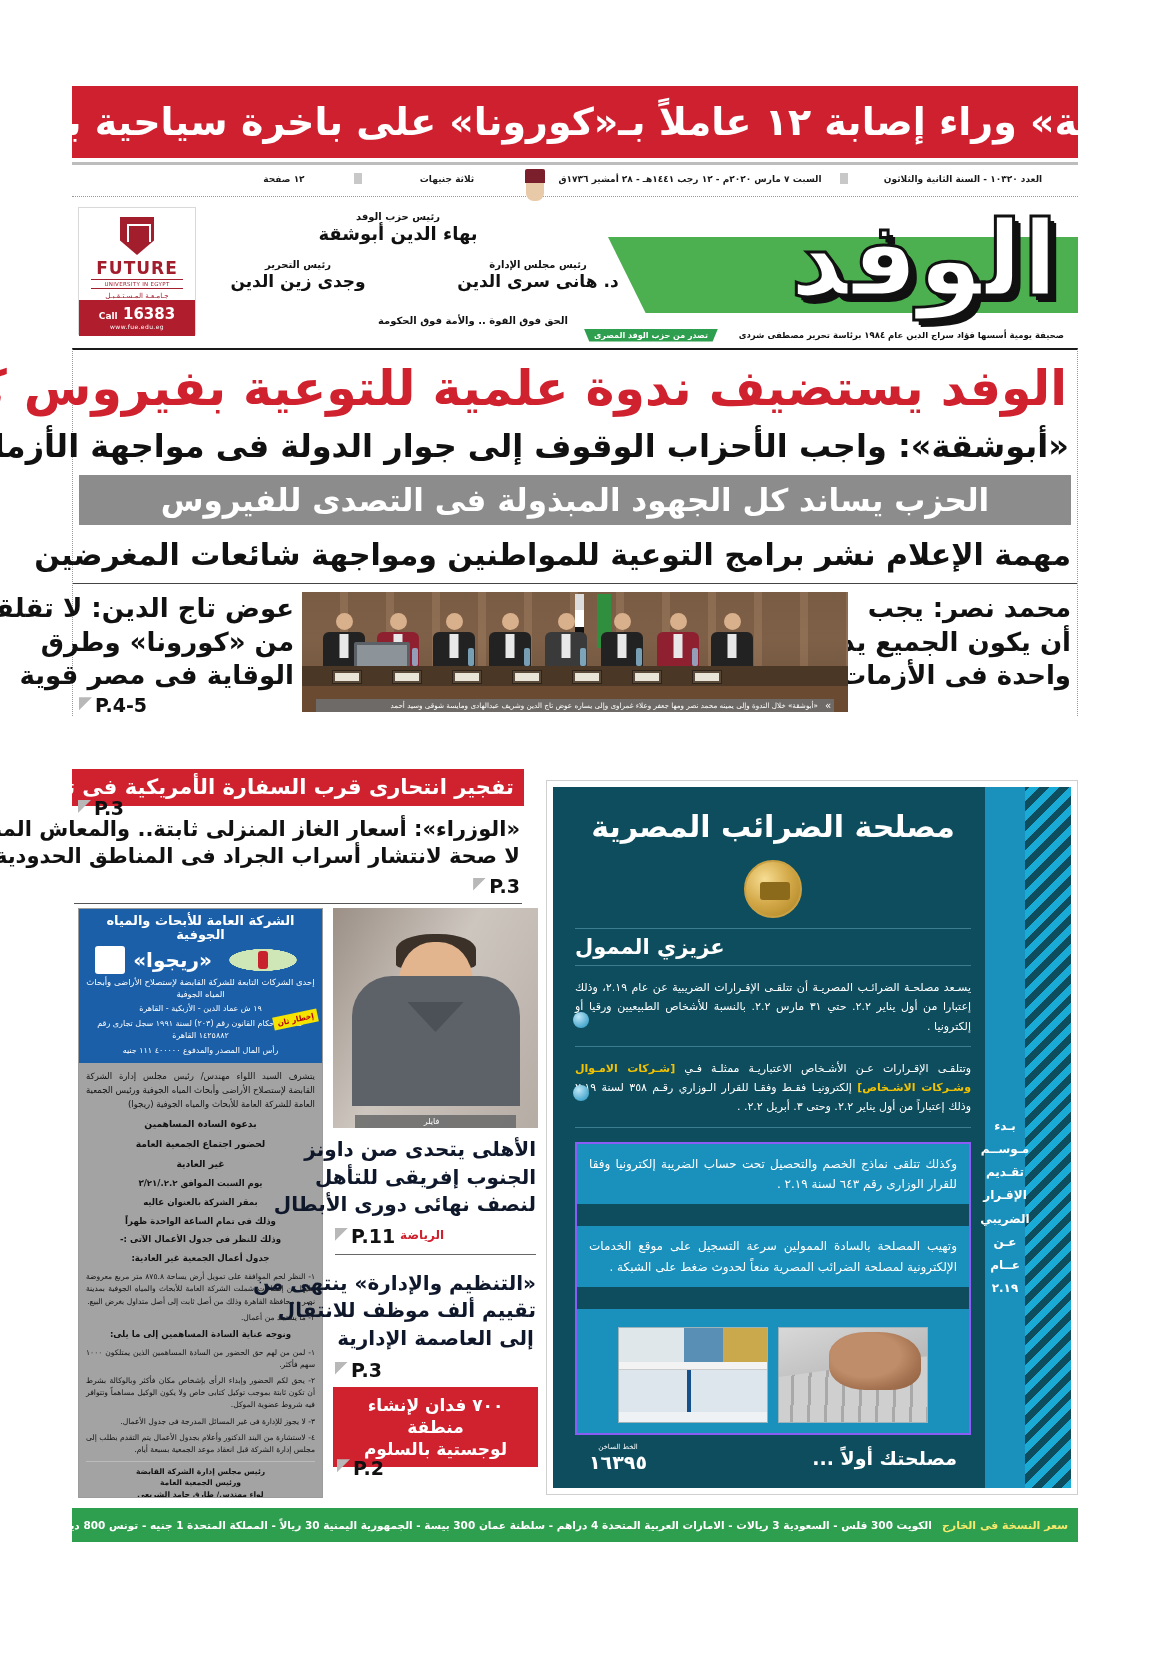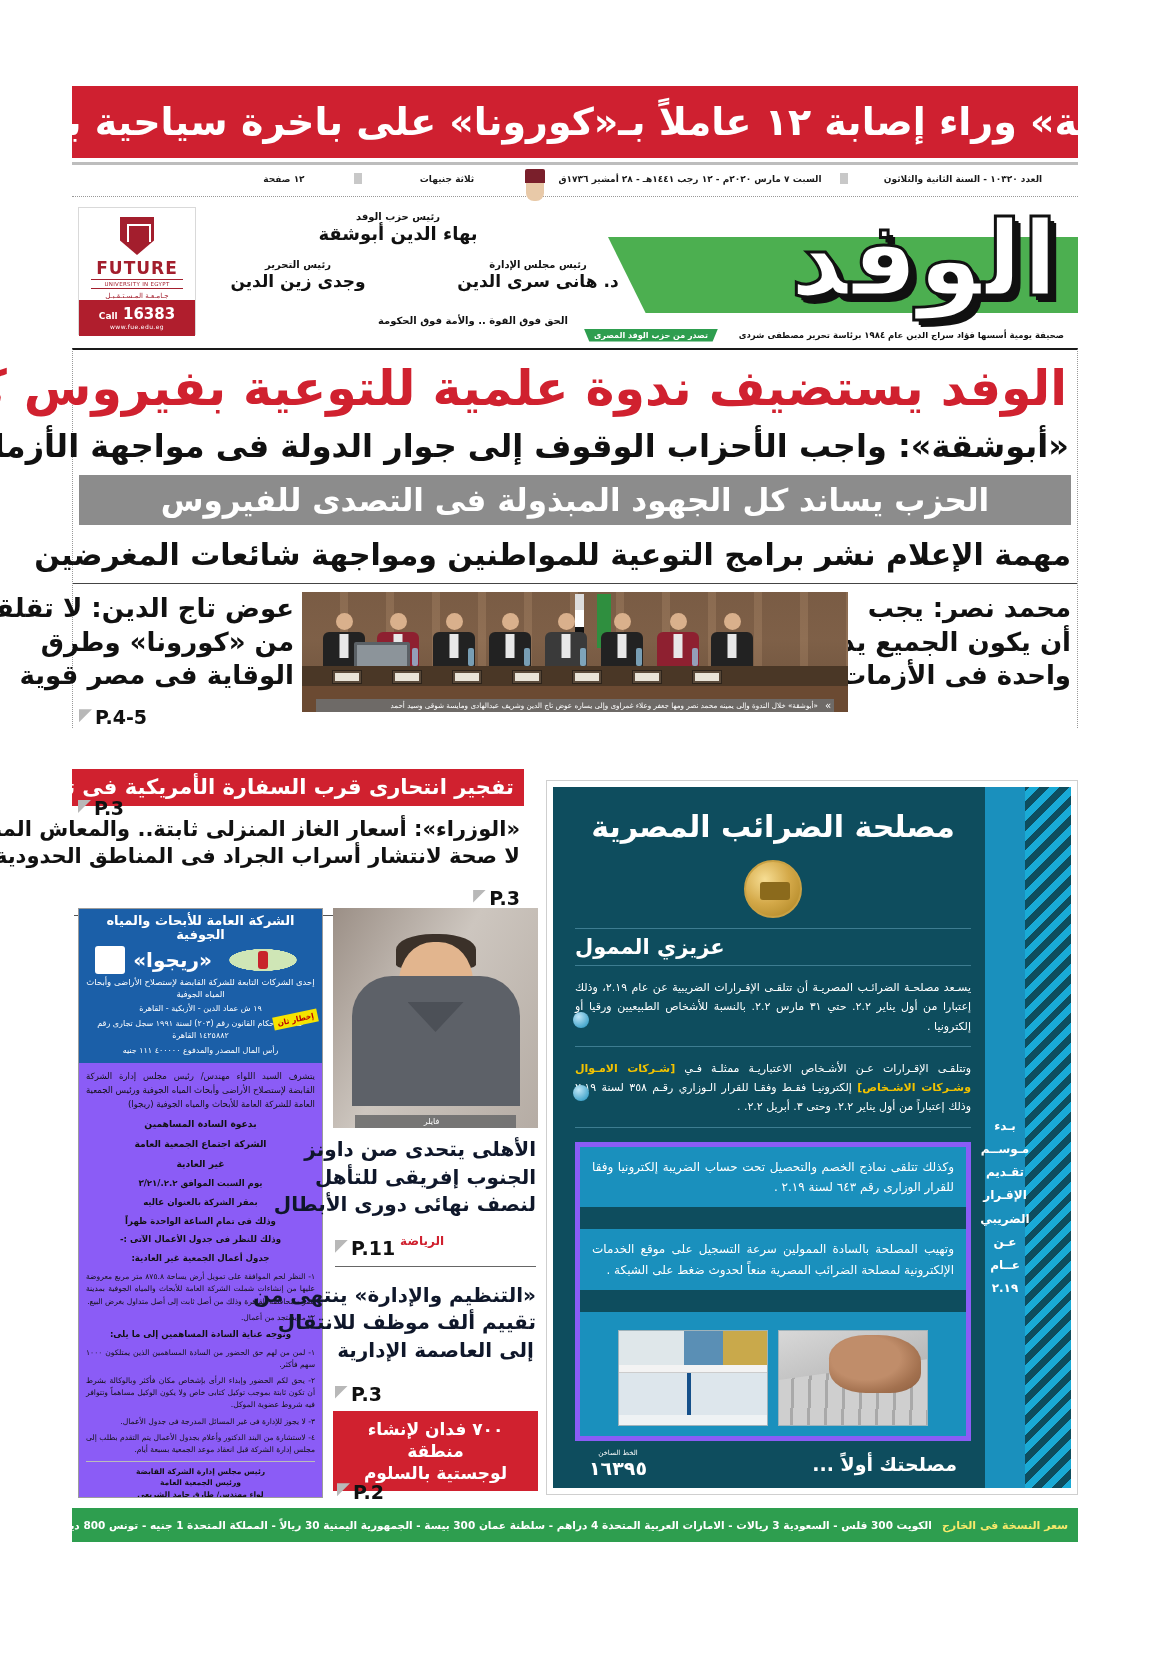--- a/index.html
+++ b/index.html
@@ -170,21 +170,21 @@
   .laptop { position: absolute; left: 52px; bottom: 30px; width: 56px; height: 40px; background: #5b6166; border-radius: 2px; }
   .laptop::after { content:""; position:absolute; left:3px; top:3px; right:3px; bottom:10px; background:#8c949a; }
   .photo-caption {
     position: absolute; left: 14px; bottom: 0; right: 14px;
     background: rgba(110,110,110,.88); color: #fff; font-size: 7.2px;
     padding: 2px 16px 2px 6px; text-align: right; white-space: nowrap; overflow: hidden;
   }
   .cap-quote { position: absolute; right: 3px; top: 1px; color: #fff; font-size: 10px; }
   .page-ref {
     display: inline-block; position: relative; color: #111;
-    font-weight: bold; font-size: 19px; direction: ltr; padding-left: 16px; margin-top: 14px;
+    font-weight: bold; font-size: 19px; direction: ltr; padding-left: 16px; margin-top: 2px;
   }
   .page-ref::before {
     content: ""; position: absolute; left: 0; top: 3px; width: 13px; height: 13px;
     background: #b8b8b8; clip-path: polygon(0 0, 100% 0, 0 100%);
   }
 
   
   .briefs { width: 452px; position: absolute; left: 72px; top: 765px; direction: rtl; }
   .brief-red {
     background: #d0212f; color: #fff; font-weight: bold; font-size: 21px;
@@ -229,21 +229,21 @@
   }
   .tax-greet-wrap { margin-top: 10px; text-align: left; }
   .tax-greet { color: #fff; font-size: 21px; font-weight: bold; text-align: left;
                border-top: 1px solid #3d7d91; border-bottom: 1px solid #3d7d91; padding: 6px 0; }
   .tax-p { color: #fff; font-size: 11px; line-height: 1.75; text-align: justify; margin-top: 12px; }
   .tax-p b { color: #f2c200; }
   .tax-rule { border-top: 1px solid #3d7d91; margin-top: 10px; }
   .tax-dot { position: absolute; width: 16px; height: 16px; border-radius: 50%;
              background: radial-gradient(circle at 35% 30%, #bfe6f7, #1a90bd); }
   .tax-box {
-    margin-top: 14px; border: 5px solid #8b5cf6;
+    margin-top: 14px; border: 2px solid #8b5cf6;
   }
   .tax-box-l { background: #1a90bd; color: #fff; font-size: 12px; line-height: 1.7;
                padding: 10px 12px; text-align: justify; }
   .tax-box-d { background: #0e4d5e; height: 22px; }
   .tax-web {
     background: #1a90bd; padding: 10px 8px 10px; text-align: center; margin-top: 0;
   }
   .tax-url { color: #fff; font-size: 21px; font-weight: bold; direction: ltr; letter-spacing: .3px; }
   .tax-shots { display: flex; gap: 10px; justify-content: center; margin-top: 8px; }
   .shot-site { width: 150px; height: 96px; background: #eef2f4; border: 1px solid #9fb3bb; position: relative; overflow: hidden; }
@@ -260,21 +260,21 @@
       background: radial-gradient(ellipse at 40% 40%, #c08d6a 0 44%, #a3714f 70%, #8a5c3e 100%);
       border-radius: 40% 46% 34% 40%; }
   .tax-bottom { display: flex; justify-content: space-between; align-items: center; padding: 8px 14px 0; direction: rtl; }
   .tax-slogan { color: #fff; font-size: 19px; font-weight: bold; }
   .tax-hot { color: #fff; font-size: 19px; font-weight: bold; direction: ltr; }
   .tax-hot small { display: block; font-size: 7px; font-weight: normal; text-align: center; }
 
   
   .regwa {
     position: absolute; left: 78px; top: 908px; width: 245px; height: 590px;
-    border: 1px solid #9c9c9c; background: #8b5cf6; direction: rtl; overflow: hidden;
+    border: 1px solid #9c9c9c; background: #a3a3a3; direction: rtl; overflow: hidden;
   }
   .regwa-head { background: #1b5fa8; padding: 5px 4px 6px; text-align: center; }
   .regwa-h1 { color: #fff; font-size: 13px; font-weight: bold; line-height: 1.1; }
   .regwa-logos { display: flex; align-items: center; justify-content: center; gap: 8px; margin: 3px 0 2px; }
   .regwa-logo-a { width: 86px; height: 28px; background: radial-gradient(ellipse at 50% 50%, #cfe6b6 0 55%, #1b5fa8 56% 100%); border-radius: 50%; position: relative; }
   .regwa-logo-a::after { content:""; position:absolute; left:38px; top:5px; width:10px; height:18px; background:#c8232c; border-radius:3px; }
   .regwa-name { color: #fff; font-size: 20px; font-weight: bold; }
   .regwa-logo-b { width: 30px; height: 28px; background: #fff; border-radius: 3px; }
   .regwa-sub { color: #fff; font-size: 8.5px; line-height: 1.45; }
   .regwa-sub2 { color: #fff; font-size: 8px; line-height: 1.5; margin-top: 3px; }
@@ -505,21 +505,21 @@
       <div class="regwa-sub">إحدى الشركات التابعة للشركة القابضة لإستصلاح الأراضى وأبحاث المياه الجوفية</div>
       <div class="regwa-sub2">١٩ ش عماد الدين - الأزبكية - القاهرة</div>
       <div class="regwa-sub2">خاضعة لأحكام القانون رقم (٢٠٣) لسنة ١٩٩١ سجل تجارى رقم ١٤٢٥٨٨٢ القاهرة</div>
       <div class="regwa-sub2">رأس المال المصدر والمدفوع ٤٠٠٠٠٠ ١١١ جنيه</div>
     </div>
     <div class="regwa-badge">إخطار ثان</div>
 
     <div class="regwa-body">
       <p>يتشرف السيد اللواء مهندس/ رئيس مجلس إدارة الشركة القابضة لإستصلاح الأراضى وأبحاث المياه الجوفية ورئيس الجمعية العامة للشركة العامة للأبحاث والمياه الجوفية (ريجوا)</p>
       <p class="regwa-c2">بدعوة السادة المساهمين</p>
-      <p class="regwa-c2">الشركة اجتماع الجمعية العامة</p>
+      <p class="regwa-c2">لحضور اجتماع الجمعية العامة</p>
       <p class="regwa-c2">غير العادية</p>
       <p class="regwa-c">يوم السبت الموافق ٢.٢./٣/٢١</p>
       <p class="regwa-c">بمقر الشركة بالعنوان عاليه</p>
       <p class="regwa-c">وذلك فى تمام الساعة الواحدة ظهراً</p>
       <p class="regwa-c">وذلك للنظر فى جدول الأعمال الآتى :-</p>
       <p class="regwa-c">جدول أعمال الجمعية غير العادية:</p>
       <div class="regwa-list">
         <p>١- النظر لحم الموافقة على تمويل أرض يساحة ٨٧٥.٨ متر مربع معروضة عليها من إنشاءات شملت الشركة العامة للأبحاث والمياه الجوفية بمدينة نصر - محافظة القاهرة وذلك من أصل ثابت إلى أصل متداول بغرض البيع.</p>
         <p>٢- ما يستجد من أعمال.</p>
       </div>

